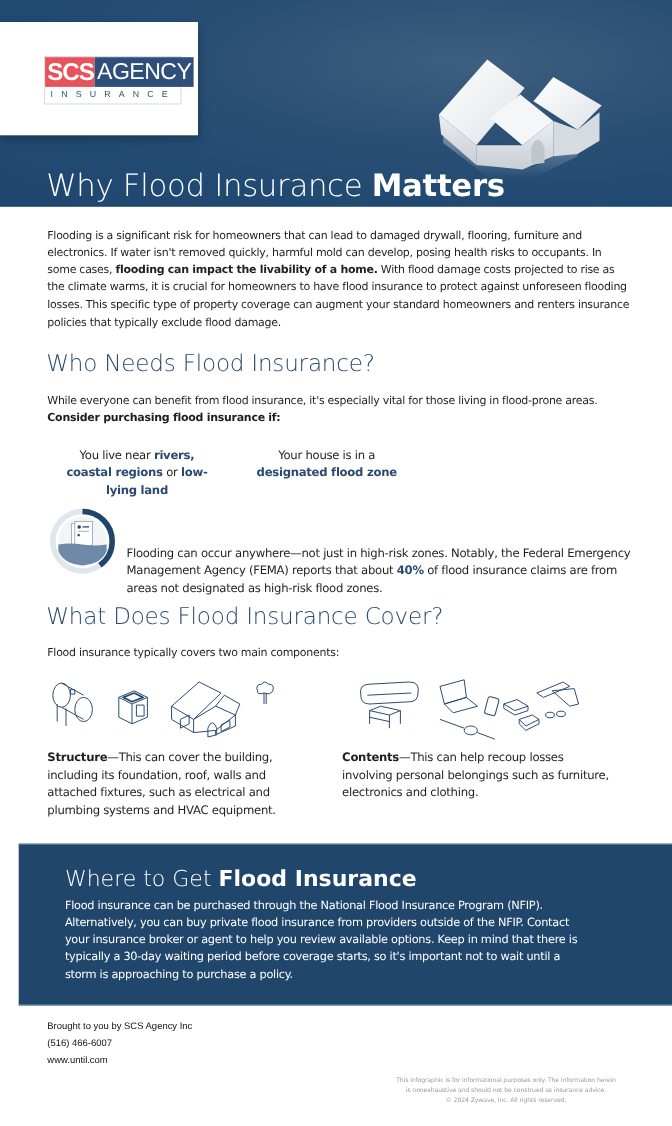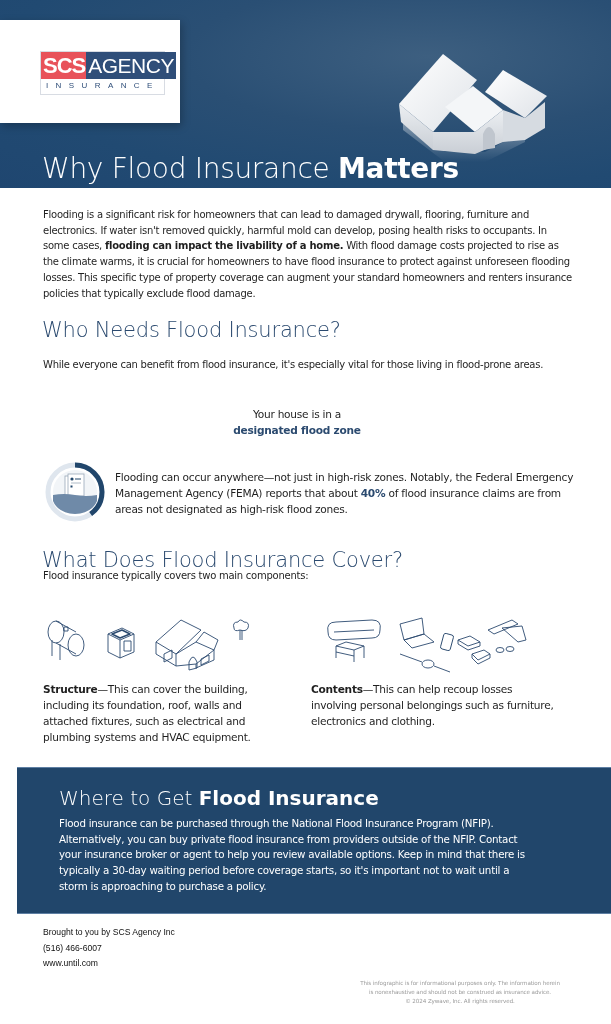--- a/index.html
+++ b/index.html
@@ -55,21 +55,21 @@
   .hl { color: #2b4a6f; font-weight: bold; }
 
   .criteria { position: absolute; top: 398px; left: 0; width: 611px; height: 50px; }
   .crit {
     position: absolute; text-align: center; font-size: 10.6px; line-height: 16px; color: #1f1f1f;
     letter-spacing: -0.25px;
   }
 
   .stat-icon { position: absolute; left: 44px; top: 461px; width: 62px; height: 62px; }
   .stat-text {
-    position: absolute; left: 115px; top: 469px; width: 460px; font-size: 10.6px; line-height: 16px;
+    position: absolute; left: 115px; top: 495px; width: 460px; font-size: 10.6px; line-height: 16px;
     letter-spacing: -0.25px;
   }
 
   .illus { position: absolute; }
 
   .cover-col {
     position: absolute; top: 681px; font-size: 10.6px; line-height: 16px; letter-spacing: -0.25px;
   }
   .cover-col b { font-weight: bold; }
 
@@ -144,23 +144,27 @@
   </div>
 </div>
 
 <p class="para" style="top:207px;">
   <span>Flooding is a significant risk for homeowners that can lead to damaged drywall, flooring, furniture and electronics. If water isn't removed quickly, harmful mold can develop, posing health risks to occupants. In some cases, </span><b>flooding can impact the livability of a home.</b><span> With flood damage costs projected to rise as the climate warms, it is crucial for homeowners to have flood insurance to protect against unforeseen flooding losses. This specific type of property coverage can augment your standard homeowners and renters insurance policies that typically exclude flood damage.</span>
 </p>
 
 <h2 class="section-title" style="top:318px;">Who Needs Flood Insurance?</h2>
 <p class="para" style="top:357px;">
   <span>While everyone can benefit from flood insurance, it's especially vital for those living in flood-prone areas.</span><br>
+  <b>Consider purchasing flood insurance if:</b>
 </p>
 
 <div class="criteria">
+  <div class="crit" style="left:52px; top:8px; width:145px;">
+    <span>You live near </span><span class="hl">rivers, coastal regions</span><span> or </span><span class="hl">low-lying land</span>
+  </div>
   <div class="crit" style="left:232px; top:8px; width:130px;">
     <span>Your house is in a </span><span class="hl">designated flood zone</span>
   </div>
 </div>
 
 <svg class="stat-icon" viewBox="0 0 62 62">
   <circle cx="31" cy="31" r="27" fill="none" stroke="#dfe6ee" stroke-width="5"></circle>
   <circle id="stat-arc" cx="31" cy="31" r="27" fill="none" stroke="#21466b" stroke-width="5" transform="rotate(-90 31 31)" stroke-dasharray="67.85840131753953 169.64600329384882"></circle>
   <circle cx="31" cy="31" r="22" fill="#f2f5f8"></circle>
   <rect x="21" y="15" width="16" height="22" fill="#ffffff" stroke="#9aa8b8" stroke-width="0.8"></rect>
@@ -169,21 +173,21 @@
   <line x1="31" y1="18" x2="37" y2="18" stroke="#21466b" stroke-width="1"></line>
   <line x1="27" y1="22" x2="37" y2="22" stroke="#9aa8b8" stroke-width="0.8"></line>
   <rect x="26.5" y="24.5" width="2" height="2" fill="#21466b"></rect>
   <path d="M9 34 Q20 32 31 34 T53 34 L53 40 Q48 52 31 53 Q14 52 9 40 Z" fill="#6f8aa8"></path>
 </svg>
 <p class="stat-text">
   <span>Flooding can occur anywhere—not just in high-risk zones. Notably, the Federal Emergency Management Agency (FEMA) reports that about </span><span class="hl">40%</span><span> of flood insurance claims are from areas not designated as high-risk flood zones.</span>
 </p>
 
 <h2 class="section-title" style="top:548px;">What Does Flood Insurance Cover?</h2>
-<p class="para" style="top:568px;">Flood insurance typically covers two main components:</p>
+<p class="para" style="top:586px;">Flood insurance typically covers two main components:</p>
 
 <svg class="illus" style="left:46px; top:612px;" width="230" height="62" viewBox="0 0 230 62" fill="none" stroke="#2b4a6f" stroke-width="0.9" stroke-linejoin="round">
   <g>
     <ellipse cx="10" cy="20" rx="8" ry="11"></ellipse>
     <path d="M10 9 L30 20 M10 31 L30 42"></path>
     <ellipse cx="30" cy="33" rx="8" ry="11"></ellipse>
     <rect x="18" y="15" width="4" height="4"></rect>
     <path d="M6 28 L6 44 M14 32 L14 48"></path>
   </g>
   <g>

